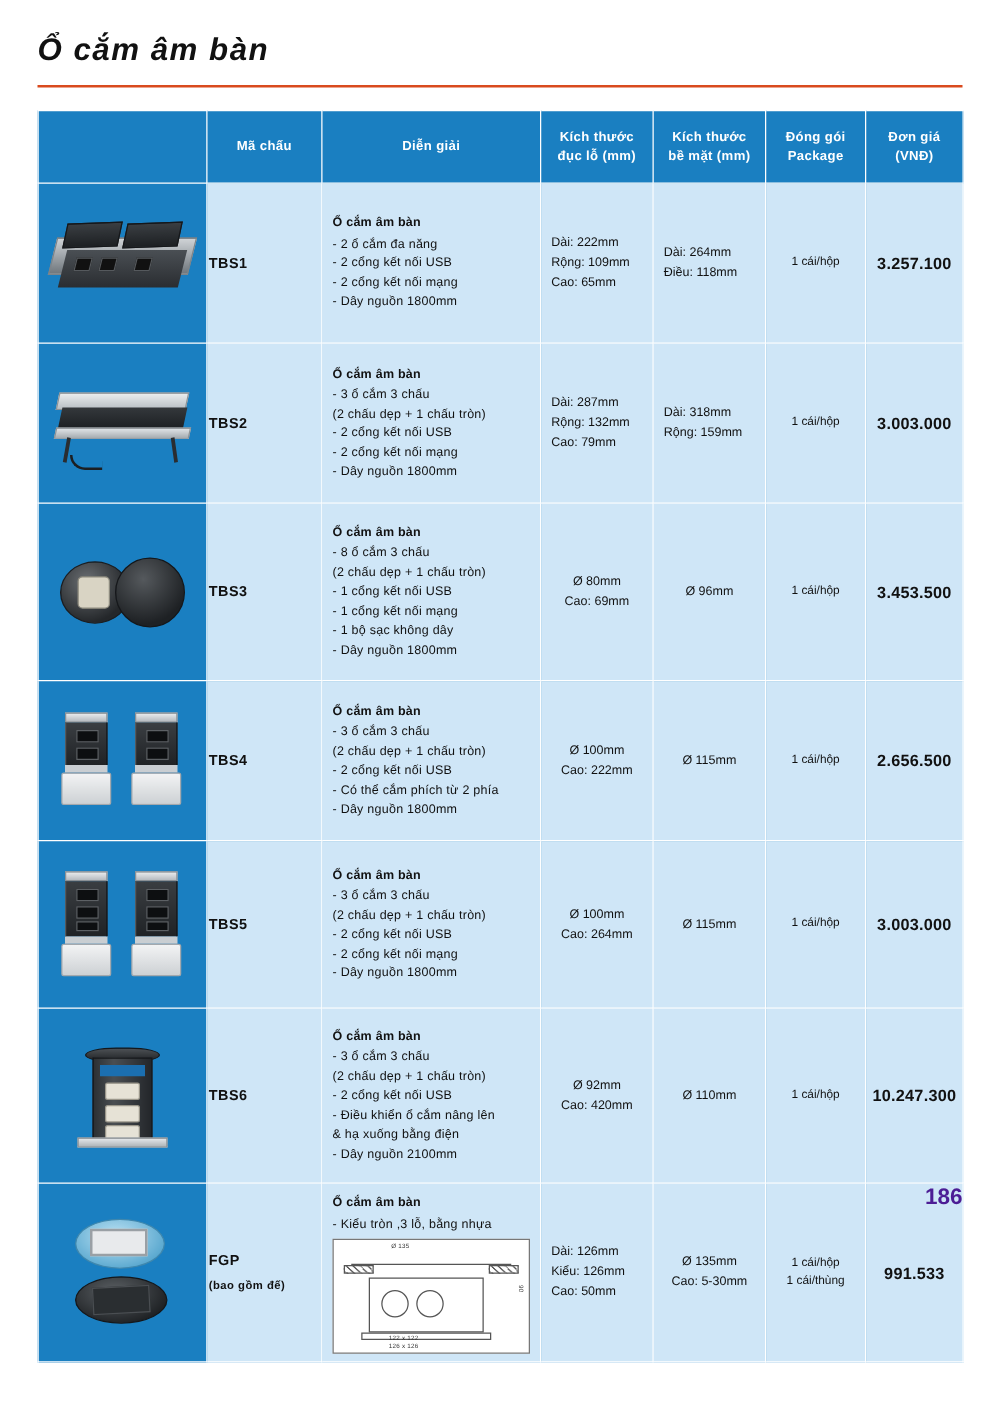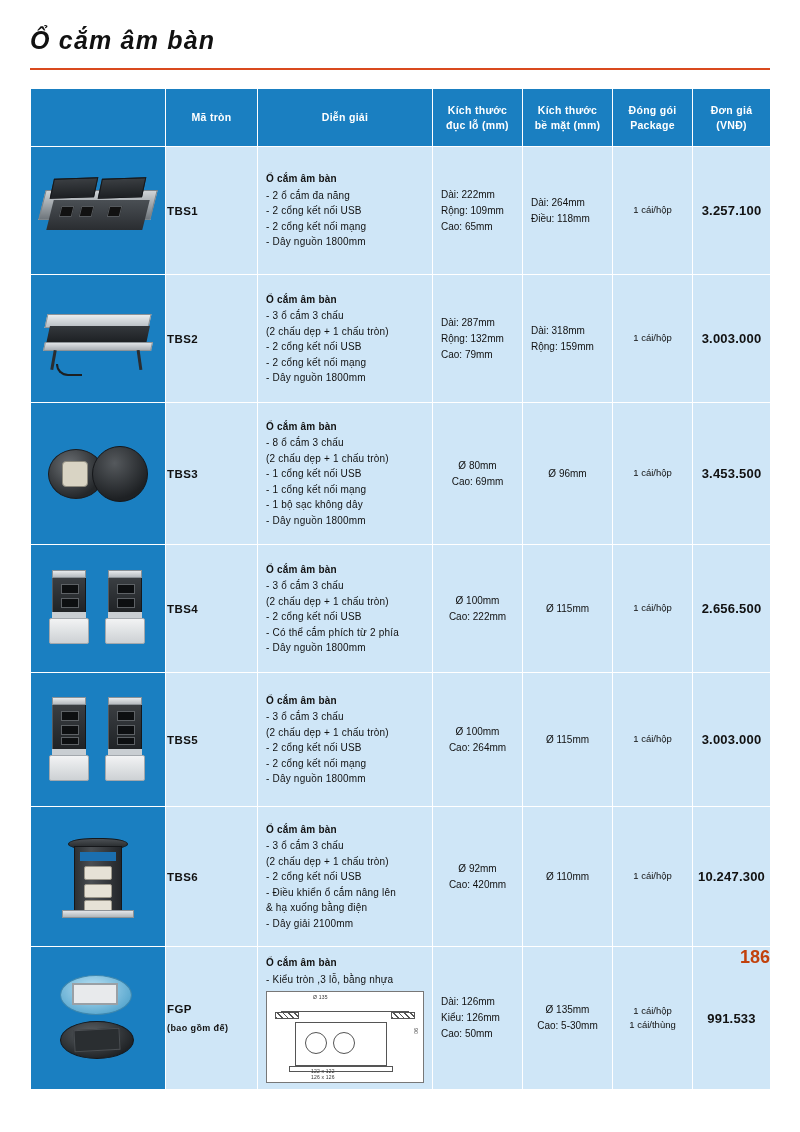--- a/index.html
+++ b/index.html
@@ -130,21 +130,21 @@
     text-align: center;
     color: #111;
     letter-spacing: .2px;
   }
   .page-number {
     position: absolute;
     right: 30px;
     bottom: 24px;
     font-size: 18px;
     font-weight: bold;
-    color: #c2410c;
+    color: #4c1d95;
     margin-left: 28px;
   }
   .p-wrap { position: relative; width: 128px; height: 110px; margin: 0 auto; }
 
   
   .tbs1-plate {
     position: absolute; left: 8px; top: 34px; width: 112px; height: 30px;
     background: linear-gradient(180deg,#cfd3d6 0%, #9aa0a5 55%, #6f767c 100%);
     transform: skewX(-14deg);
     border: 1px solid #7d8489;
@@ -269,21 +269,21 @@
           <col class="col-desc">
         <col class="col-hole">
           <col class="col-surf">
           <col class="col-pack">
           <col class="col-price">
       </colgroup>
       <thead>
         <tr>
           <th></th>
           <th>
-            <div>Mã tròn</div>
+            <div>Mã chấu</div>
           </th>
           <th>
             <div>Diễn giải</div>
           </th>
           <th>
             <div>Kích thước</div>
             <div>đục lỗ (mm)</div>
           </th>
           <th>
             <div>Kích thước</div>
@@ -509,21 +509,21 @@
           <td class="cell-code">
             <span>TBS6</span>
           </td>
           <td class="cell-desc">
             <span class="desc-head">Ổ cắm âm bàn</span>
             <div>- 3 ổ cắm 3 chấu</div>
             <div>(2 chấu dẹp + 1 chấu tròn)</div>
             <div>- 2 cổng kết nối USB</div>
             <div>- Điều khiển ổ cắm nâng lên</div>
             <div>&amp; hạ xuống bằng điện</div>
-            <div>- Dây giải 2100mm</div>
+            <div>- Dây nguồn 2100mm</div>
           </td>
           <td class="cell-dim center">
             <div>Ø 92mm</div>
             <div>Cao: 420mm</div>
           </td>
           <td class="cell-dim center">
             <div>Ø 110mm</div>
           </td>
           <td class="cell-pack">1 cái/hộp</td>
           <td class="cell-price">10.247.300</td>

